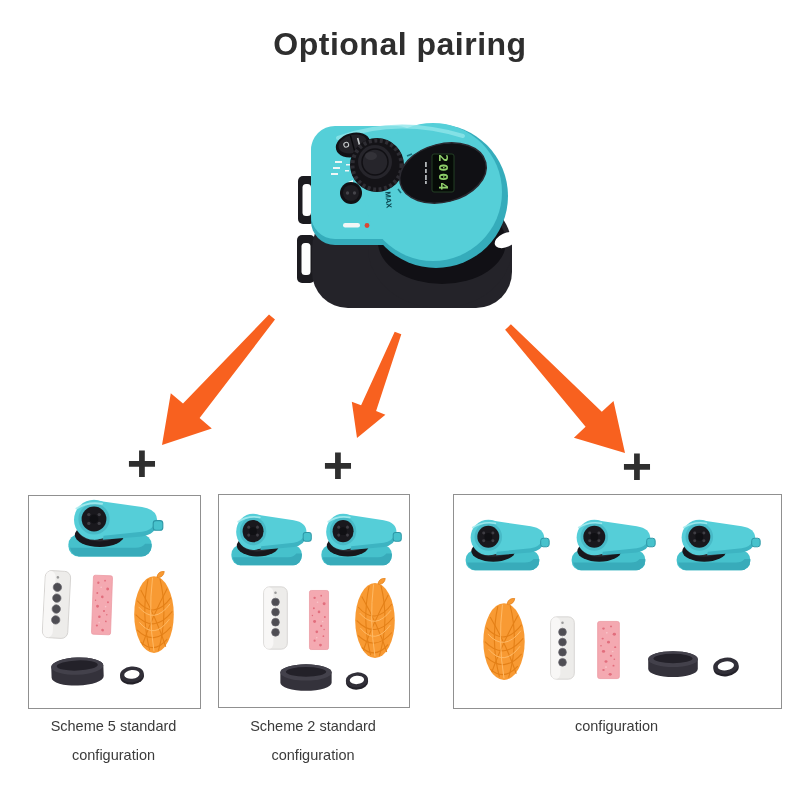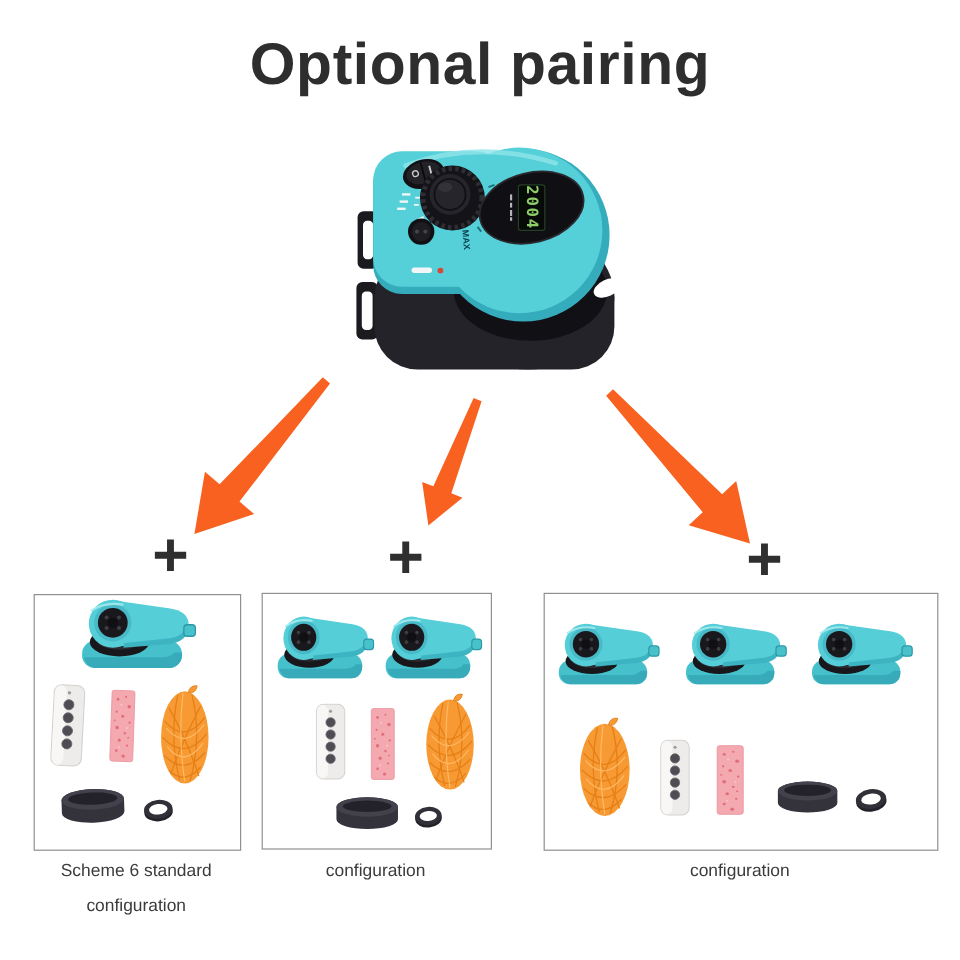--- a/index.html
+++ b/index.html
@@ -1,19 +1,19 @@
 <!DOCTYPE html>
 <html><head>
 <meta charset="utf-8">
 <style>
   html,body{margin:0;padding:0;background:#ffffff;}
   .stage{position:relative;width:800px;height:800px;background:#ffffff;overflow:hidden;
          font-family:"Liberation Sans",sans-serif;}
   .abs{position:absolute;}
-  .title{left:0;top:26px;width:800px;text-align:center;font-size:49px;font-weight:bold;
+  .title{left:0;top:26px;width:800px;text-align:center;font-size:32px;font-weight:bold;
          color:#2e2e2e;letter-spacing:.5px;}
   .plus{width:56px;height:56px;line-height:54px;text-align:center;font-size:52px;
         font-weight:bold;color:#2f2f2f;}
   .scheme-box{border:1px solid #909090;background:#ffffff;}
   .caption{text-align:center;font-size:14.5px;line-height:29px;color:#3b3b3b;}
 </style>
 </head>
 <body>
 
 <div class="stage">
@@ -267,23 +267,24 @@
       <use href="#sponge-shape"></use>
     </svg>
   <svg class="abs" style="left:644px;top:648px;width:58px;height:34px" viewBox="0 0 110 58" preserveAspectRatio="none">
       <use href="#band-large-shape"></use>
     </svg>
   <svg class="abs" style="left:710px;top:654px;width:32px;height:26px;transform:rotate(-8deg)" viewBox="0 0 68 46" preserveAspectRatio="none">
       <use href="#band-small-shape"></use>
     </svg>
 
   <div class="abs caption" style="left:28px;top:712px;width:171px">
-    <div>Scheme 6 standard</div>
+    <div>Scheme 5 standard</div>
     <div>configuration</div>
   </div>
   <div class="abs caption" style="left:218px;top:712px;width:190px">
+    <div>Scheme 2 standard</div>
     <div>configuration</div>
   </div>
   <div class="abs caption" style="left:453px;top:712px;width:327px">
     <div>configuration</div>
   </div>
 
 </div>
 
 </body></html>

